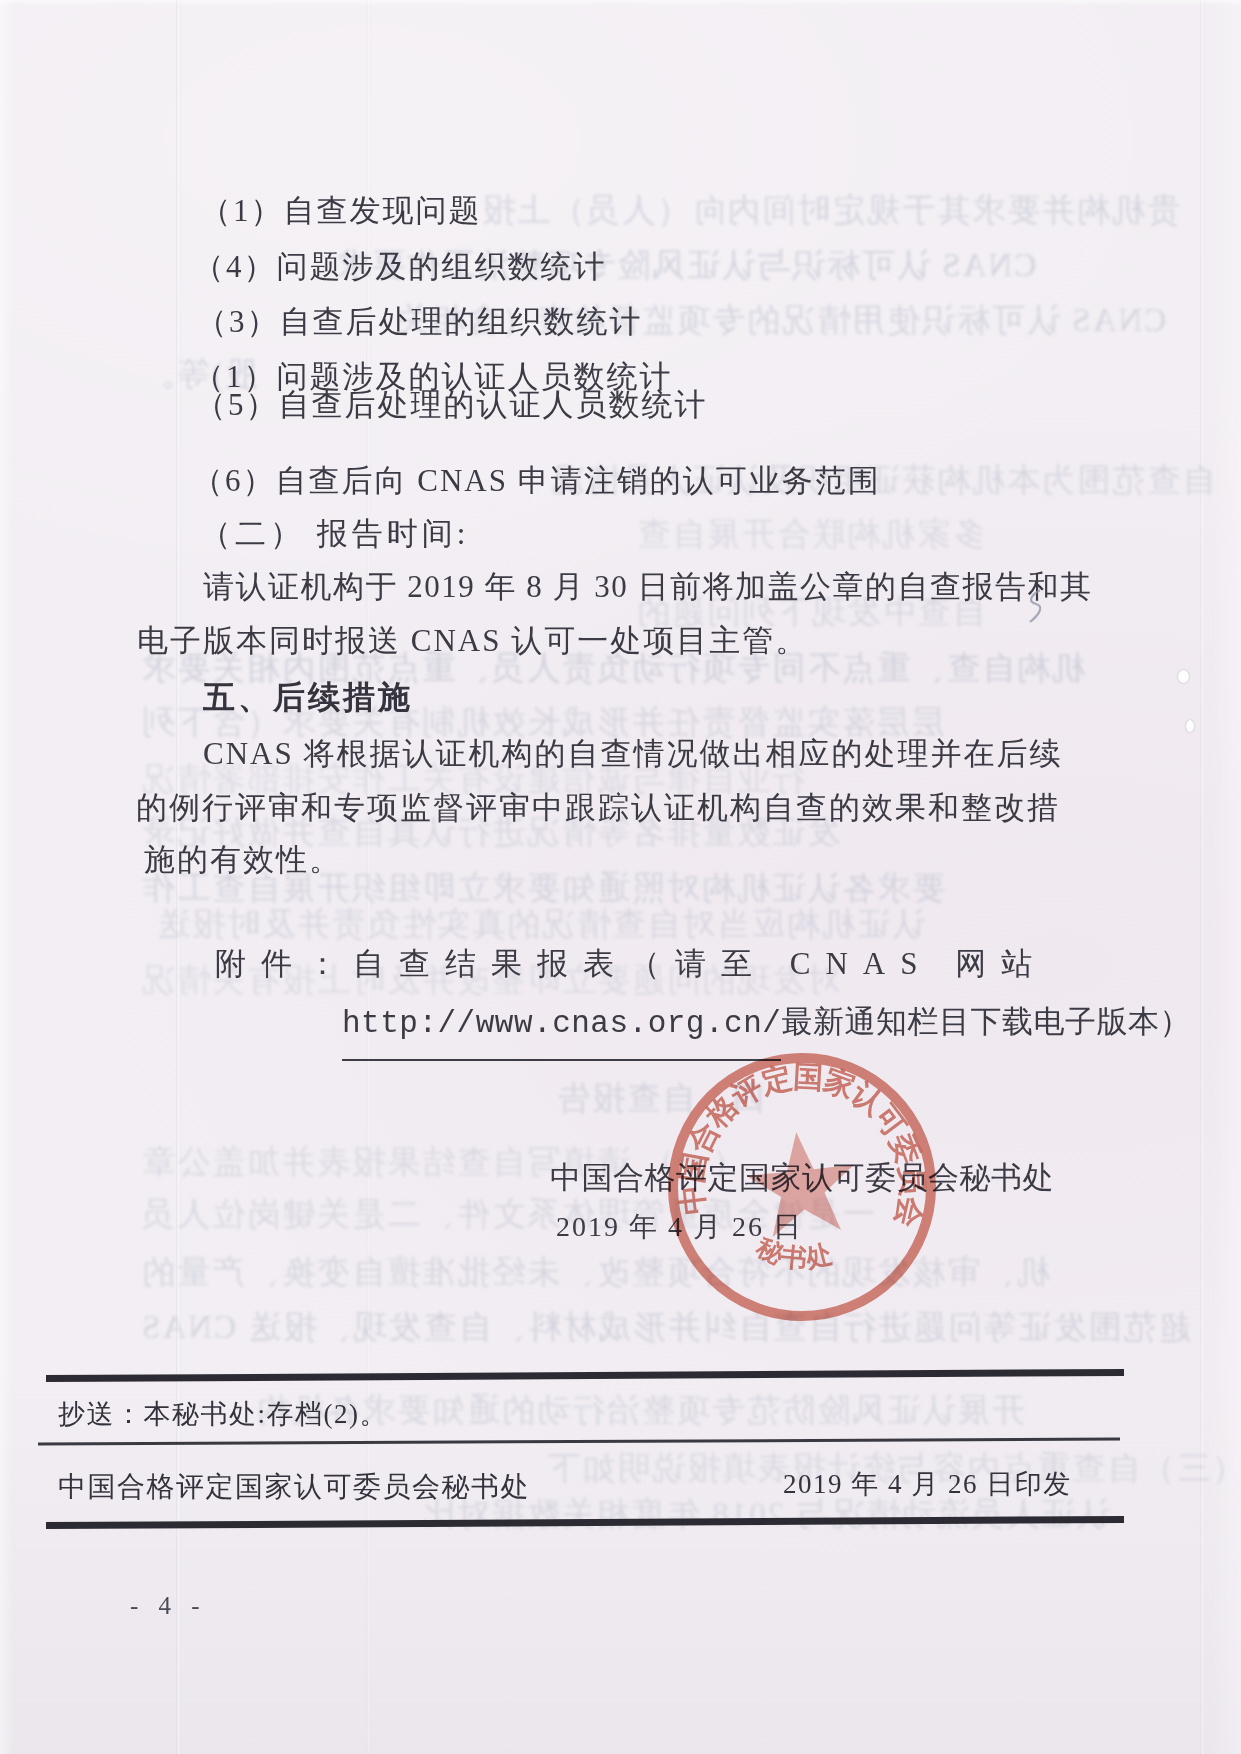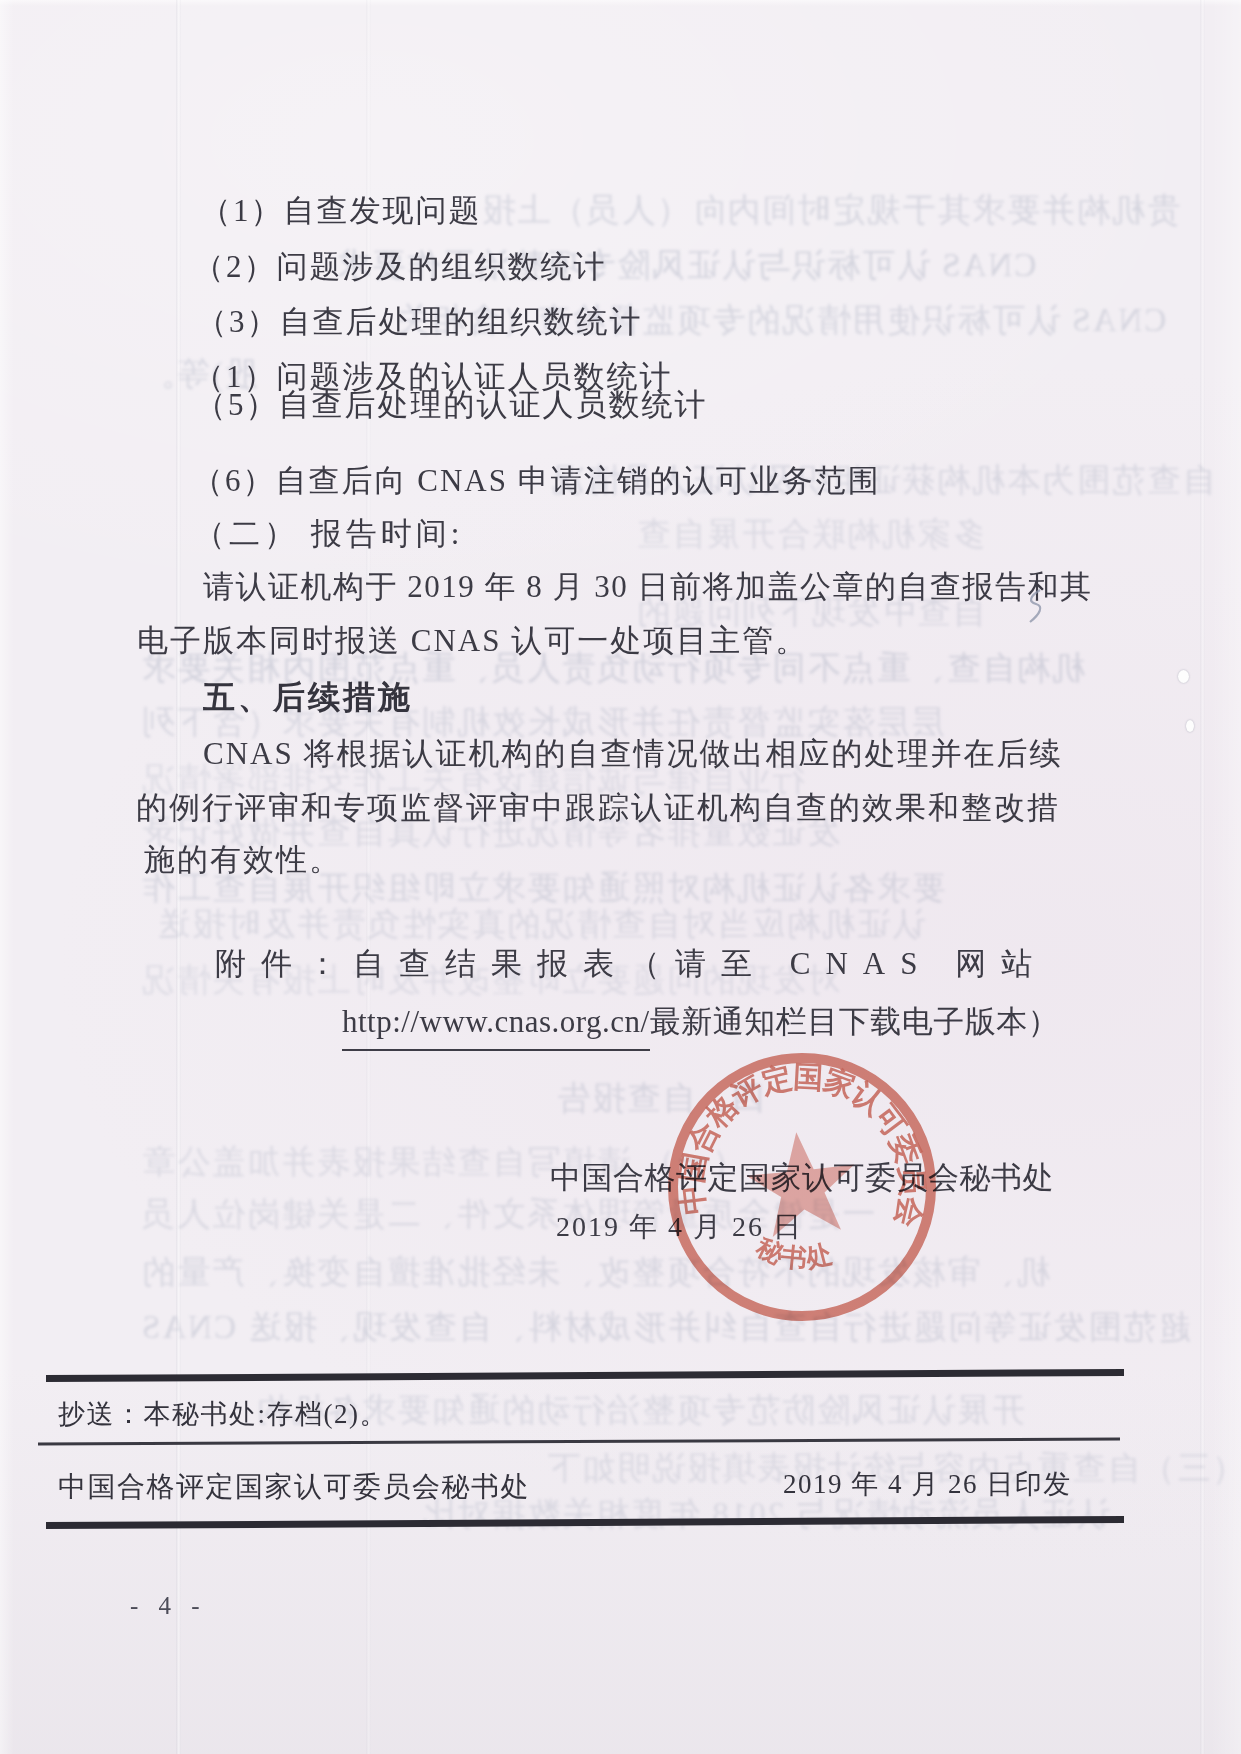--- a/index.html
+++ b/index.html
@@ -18,21 +18,21 @@
       radial-gradient(1000px 600px at 85% 55%, rgba(233,221,232,.35), rgba(233,221,232,0)),
       linear-gradient(180deg, rgba(240,236,242,0) 78%, rgba(226,221,228,.45) 100%),
       #f2eef3;
   }
   .crease{position:absolute;top:0;bottom:0;width:5px;pointer-events:none;
     background:linear-gradient(90deg, rgba(130,132,155,.10), rgba(255,255,255,.45) 55%, rgba(130,132,155,.06));}
   .txt{position:absolute;color:#3c3b45;white-space:nowrap;}
   .body-line{font-size:31px;letter-spacing:2px;}
   .heading-bold{font-family:"Liberation Sans","DejaVu Sans",sans-serif;font-weight:bold;font-size:32px;letter-spacing:3px;color:#35343e;}
   .attach{letter-spacing:15px;text-align:right;}
-  .url{border-bottom:2.5px solid #3e3d47;padding-bottom:10px;color:#3c3b45;text-decoration:none;}
+  .url{border-bottom:2.5px solid #3e3d47;padding-bottom:18px;color:#3c3b45;text-decoration:none;font-family:Liberation Mono, monospace;}
   .rule{position:absolute;background:#2c2b33;}
   .footer-txt{font-size:27px;letter-spacing:1.5px;color:#34333d;}
   .bleed{position:absolute;white-space:nowrap;color:#959db2;transform:scaleX(-1);
     filter:blur(1.4px);font-size:33px;letter-spacing:2px;pointer-events:none;}
   .seal{position:absolute;left:662px;top:1047px;width:280px;height:280px;
     mix-blend-mode:multiply;opacity:.84;}
   .seal text{font-family:"Liberation Sans","DejaVu Sans",sans-serif;font-weight:bold;fill:#c8523f;}
   .speck{position:absolute;border-radius:50%;background:#fdfdfd;box-shadow:0 0 2px rgba(120,125,145,.55);}
 </style>
 </head>
@@ -63,27 +63,27 @@
     <div class="bleed" style="left: 140px; top: 1140px; opacity: 0.24; color: rgb(149, 157, 178);">（一） 请填写自查结果报表并加盖公章</div>
     <div class="bleed" style="left: 140px; top: 1192px; opacity: 0.26; color: rgb(149, 157, 178);">一是健全质量管理体系文件、二是关键岗位人员</div>
     <div class="bleed" style="left: 140px; top: 1250px; opacity: 0.28; color: rgb(149, 157, 178);">机、审核发现的不符合项整改、未经批准擅自变换、产量的</div>
     <div class="bleed" style="left: 140px; top: 1305px; opacity: 0.3; color: rgb(149, 157, 178);">超范围发证等问题进行自查自纠并形成材料、自查发现、报送 CNAS</div>
     <div class="bleed" style="left: 255px; top: 1388px; opacity: 0.26; color: rgb(149, 157, 178);">开展认证风险防范专项整治行动的通知要求各机构</div>
     <div class="bleed" style="left: 545px; top: 1446px; opacity: 0.24; color: rgb(149, 157, 178);">（三）自查重点内容与统计报表填报说明如下</div>
     <div class="bleed" style="left: 420px; top: 1492px; opacity: 0.25; color: rgb(149, 157, 178);">认证人员流动情况与 2018 年度相关数据对比</div>
   </div>
 
 <div class="txt body-line" style="left:200px;top:190px">（1）自查发现问题</div>
-<div class="txt body-line" style="left:193px;top:246px">（2）问题涉及的组织数统计</div>
+<div class="txt body-line" style="left:193px;top:246px">（4）问题涉及的组织数统计</div>
 <div class="txt body-line" style="left:196px;top:301px">（3）自查后处理的组织数统计</div>
 <div class="txt body-line" style="left:193px;top:356px">（1）问题涉及的认证人员数统计</div>
 <div class="txt body-line" style="left:195px;top:384px">（5）自查后处理的认证人员数统计</div>
 <div class="txt body-line" style="left:192px;top:460px">（6）自查后向 CNAS 申请注销的认可业务范围</div>
 
-<div class="txt body-line" style="left:194px;top:513px;letter-spacing:4px">（二） 报告时间:</div>
+<div class="txt body-line" style="left:200px;top:513px;letter-spacing:4px">（二） 报告时间:</div>
 
 <div class="txt body-line" style="left:203px;top:566px;letter-spacing:1.5px">请认证机构于 2019 年 8 月 30 日前将加盖公章的自查报告和其</div>
 <div class="txt body-line" style="left:137px;top:620px">电子版本同时报送 CNAS 认可一处项目主管。</div>
 
 <div class="txt heading-bold" style="left:203px;top:676px">五、后续措施</div>
 
 <div class="txt body-line" style="left:203px;top:733px">CNAS 将根据认证机构的自查情况做出相应的处理并在后续</div>
 <div class="txt body-line" style="left:136px;top:787px">的例行评审和专项监督评审中跟踪认证机构自查的效果和整改措</div>
 <div class="txt body-line" style="left:144px;top:839px">施的有效性。</div>
 

